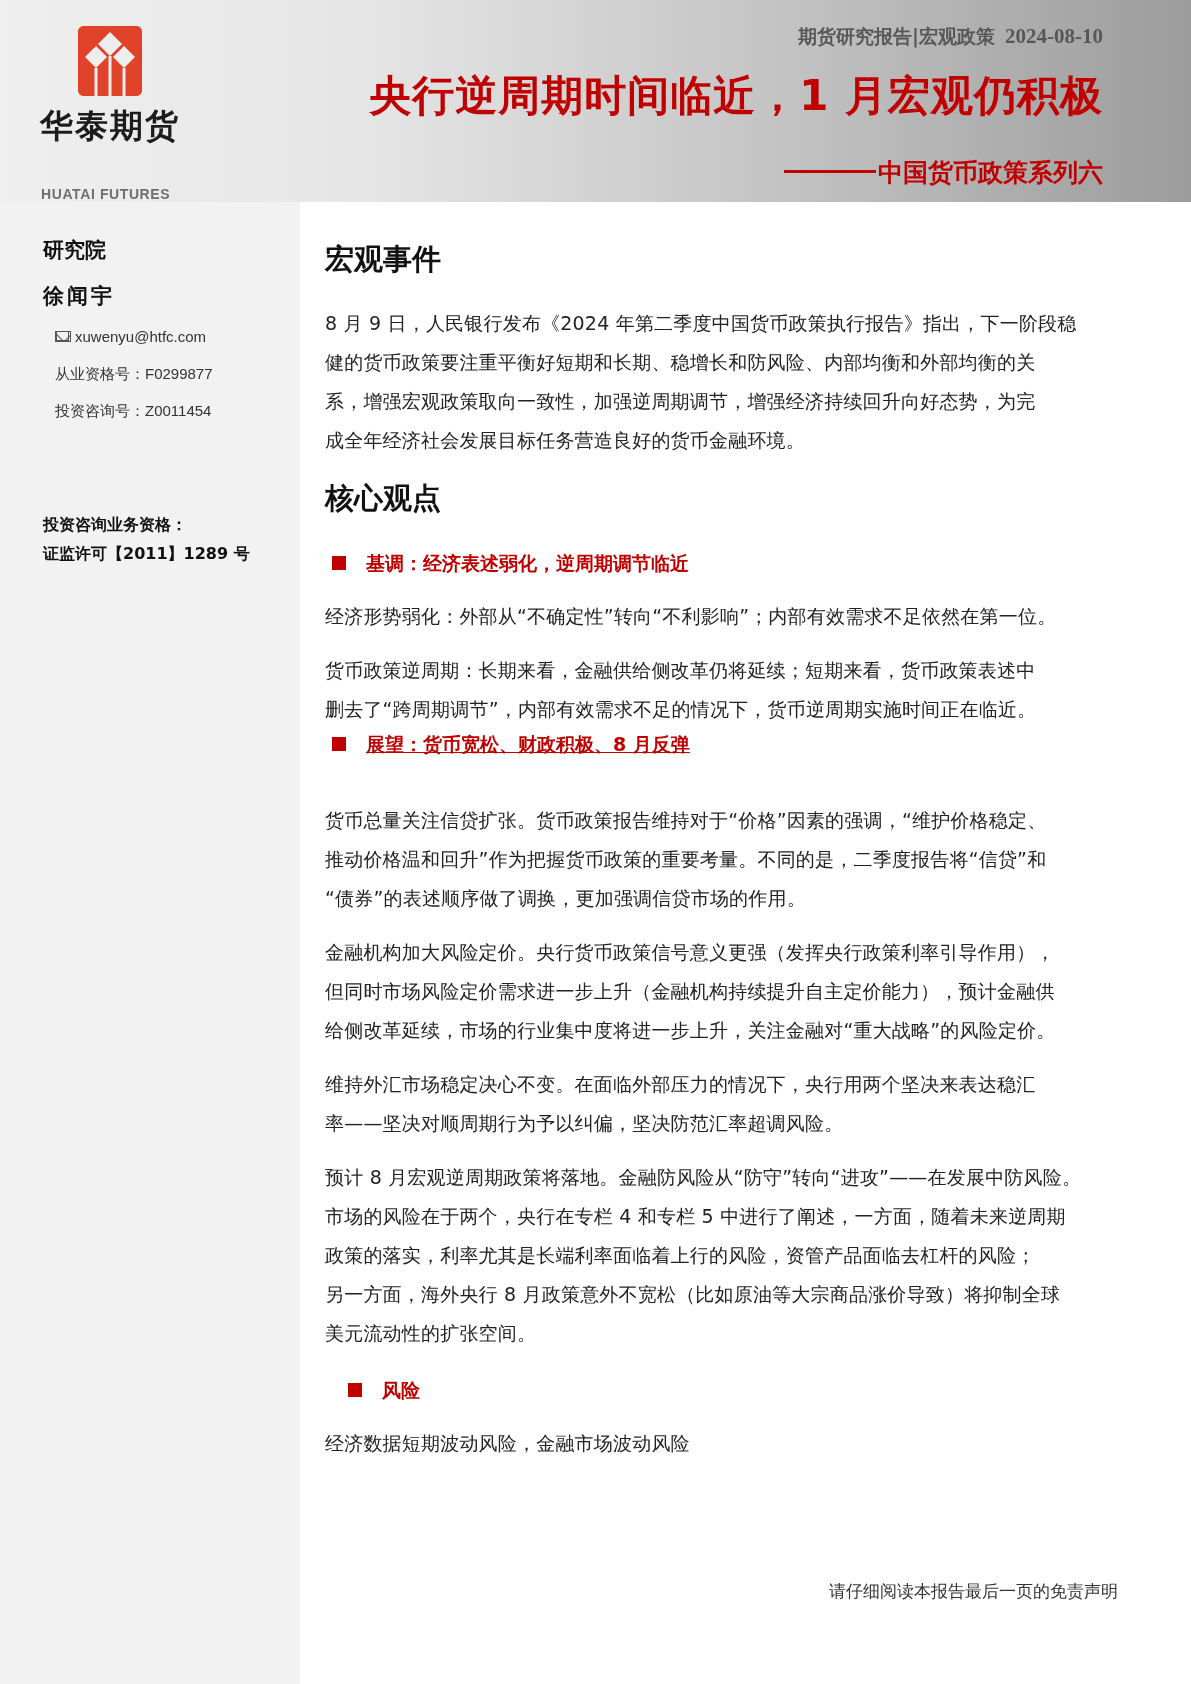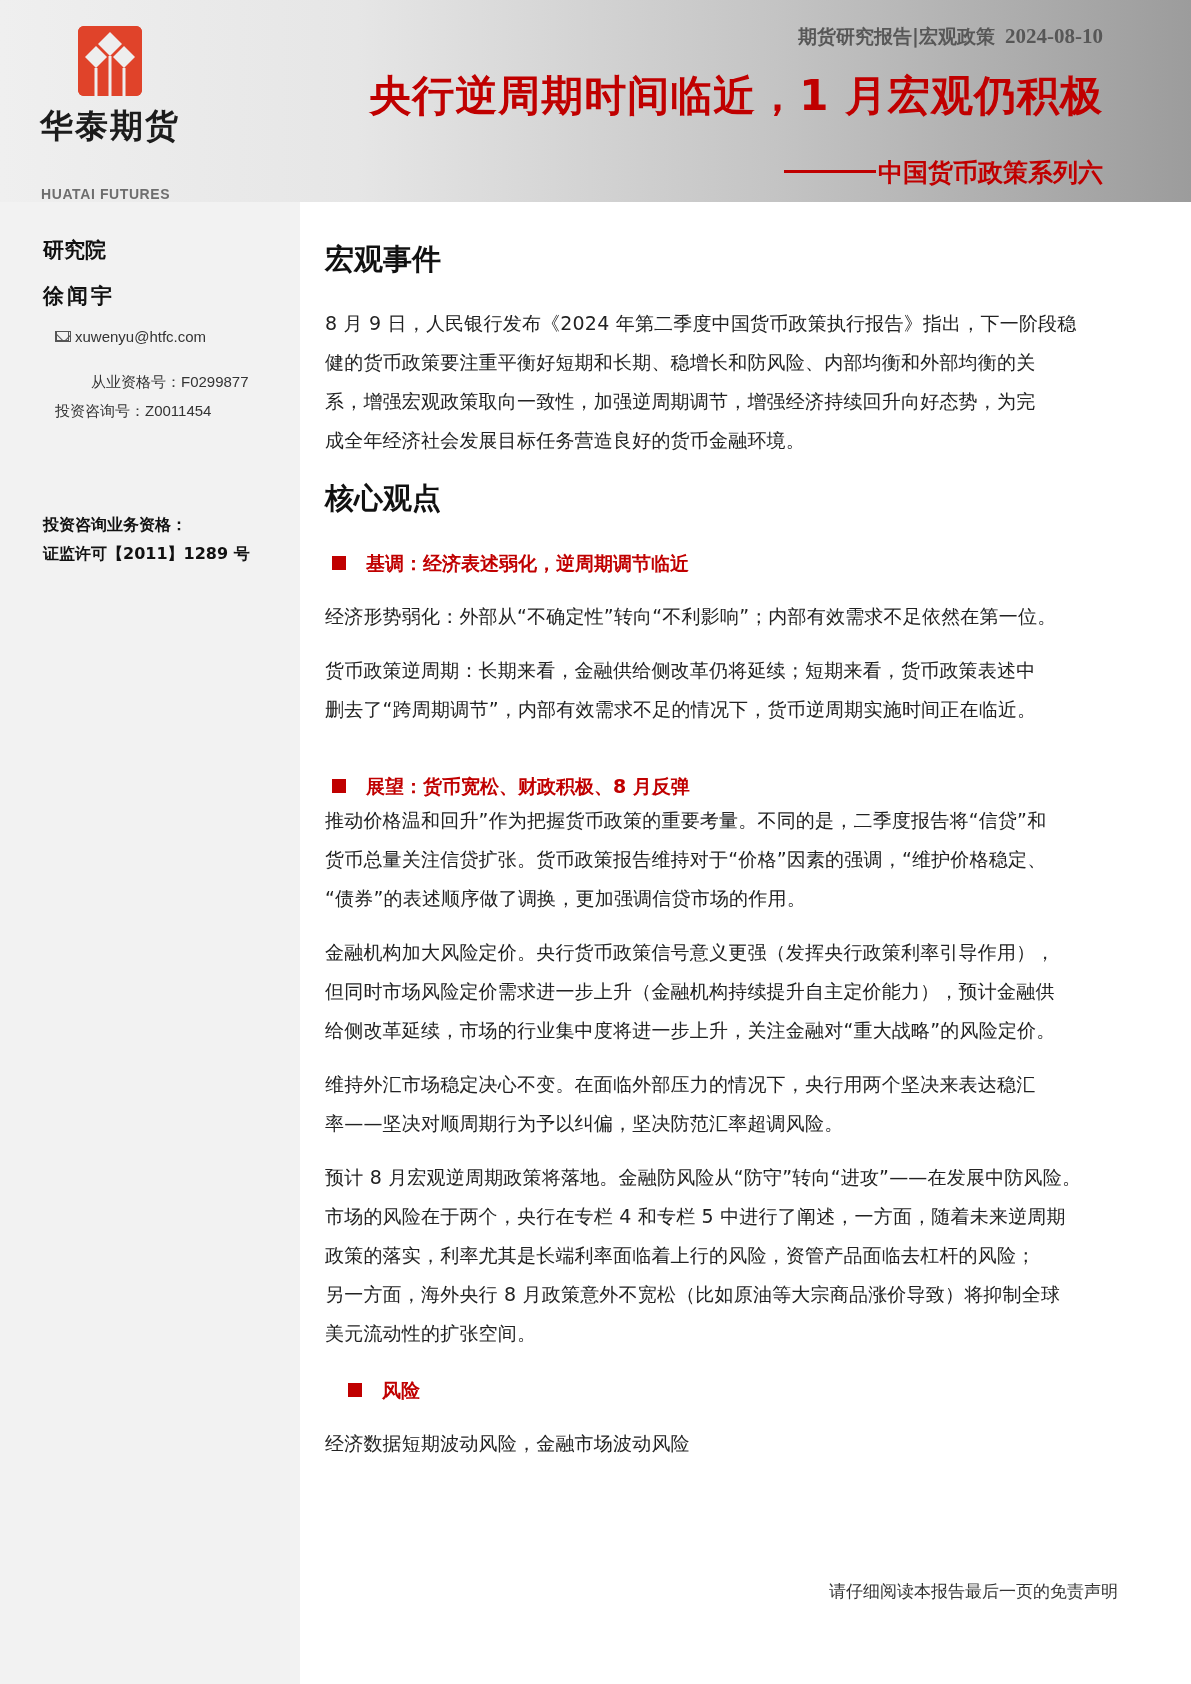--- a/index.html
+++ b/index.html
@@ -42,21 +42,21 @@
   .sidebar {
     position: absolute; left: 0; top: 202px; width: 300px; height: 1482px; background: #f2f2f2;
   }
   .sb-dept { position: absolute; left: 43px; top: 236px; font-size: 21px; font-weight: bold; color: #111; }
   .sb-author { position: absolute; left: 43px; top: 282px; font-size: 21px; font-weight: bold; color: #111; font-family: Liberation Serif, serif; letter-spacing: 3px; }
   .sb-line { position: absolute; left: 43px; font-size: 15px; color: #333; white-space: nowrap; font-family: "Liberation Sans", sans-serif; padding-left: 12px; }
   .sb-email { top: 328px; }
   .sb-email .env { display: inline-block; width: 16px; height: 11px; border: 1px solid #555; position: relative; margin-right: 4px; vertical-align: 0; overflow: hidden; }
   .sb-email .env::before, .sb-email .env::after { content: ""; position: absolute; top: -4px; width: 11px; height: 11px; border: 1px solid #555; background: transparent; }
   .sb-email .env::before { left: 2px; transform: rotate(45deg); border-width: 0 1px 1px 0; }
-  .sb-cert1 { top: 373px; margin-left: 36px; }
+  .sb-cert1 { top: 365px; }
   .sb-cert2 { top: 402px; }
   .sb-qual-label { position: absolute; left: 43px; top: 515px; font-size: 16px; font-weight: bold; color: #111; white-space: nowrap; }
   .sb-qual-value { position: absolute; left: 43px; top: 544px; font-size: 16px; font-weight: bold; color: #111; white-space: nowrap; }
   .sec-title { position: absolute; left: 0; font-size: 29px; font-weight: bold; color: #111; white-space: nowrap; }
   .para {
     position: absolute; left: 0; width: 800px; font-size: 19px; line-height: 39px; color: #222;
     font-family: "DejaVu Sans", sans-serif; letter-spacing: 0.2px;
   }
   .para .ln { display: block; white-space: nowrap; }
   .bullet-head { position: absolute; left: 7px; font-size: 19px; font-weight: bold; color: #c00000; white-space: nowrap; }
@@ -120,26 +120,26 @@
     <span class="sq"></span><span>基调：经济表述弱化，逆周期调节临近</span>
   </div>
   <div class="para" style="left:325px; top:597px;">
     <span class="ln">经济形势弱化：外部从“不确定性”转向“不利影响”；内部有效需求不足依然在第一位。</span>
   </div>
   <div class="para" style="left:325px; top:651px;">
     <span class="ln">货币政策逆周期：长期来看，金融供给侧改革仍将延续；短期来看，货币政策表述中</span>
     <span class="ln">删去了“跨周期调节”，内部有效需求不足的情况下，货币逆周期实施时间正在临近。</span>
   </div>
 
-  <div class="bullet-head" style="left:332px; top:774px;">
+  <div class="bullet-head" style="left:332px; top:732px;text-decoration:underline;">
     <span class="sq"></span><span>展望：货币宽松、财政积极、8 月反弹</span>
   </div>
   <div class="para" style="left:325px; top:801px;">
+    <span class="ln">货币总量关注信贷扩张。货币政策报告维持对于“价格”因素的强调，“维护价格稳定、</span>
     <span class="ln">推动价格温和回升”作为把握货币政策的重要考量。不同的是，二季度报告将“信贷”和</span>
-    <span class="ln">货币总量关注信贷扩张。货币政策报告维持对于“价格”因素的强调，“维护价格稳定、</span>
     <span class="ln">“债券”的表述顺序做了调换，更加强调信贷市场的作用。</span>
   </div>
   <div class="para" style="left:325px; top:933px;">
     <span class="ln">金融机构加大风险定价。央行货币政策信号意义更强（发挥央行政策利率引导作用），</span>
     <span class="ln">但同时市场风险定价需求进一步上升（金融机构持续提升自主定价能力），预计金融供</span>
     <span class="ln">给侧改革延续，市场的行业集中度将进一步上升，关注金融对“重大战略”的风险定价。</span>
   </div>
   <div class="para" style="left:325px; top:1065px;">
     <span class="ln">维持外汇市场稳定决心不变。在面临外部压力的情况下，央行用两个坚决来表达稳汇</span>
     <span class="ln">率——坚决对顺周期行为予以纠偏，坚决防范汇率超调风险。</span>

